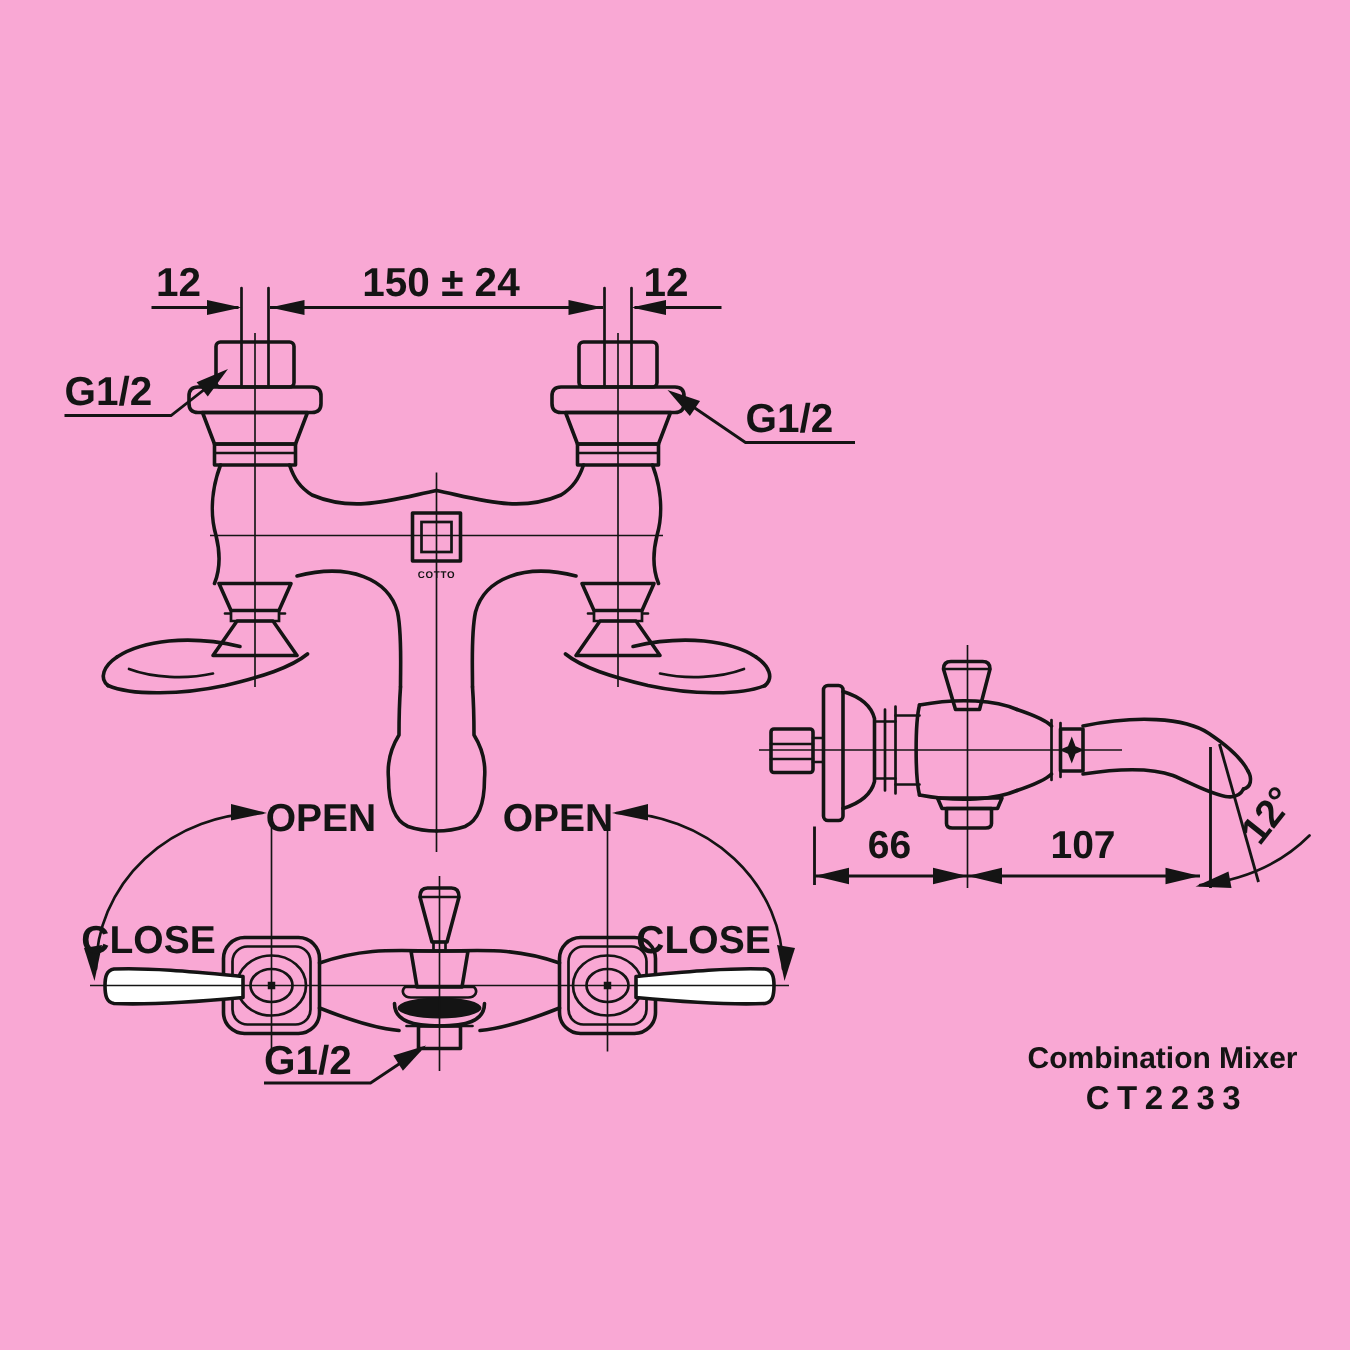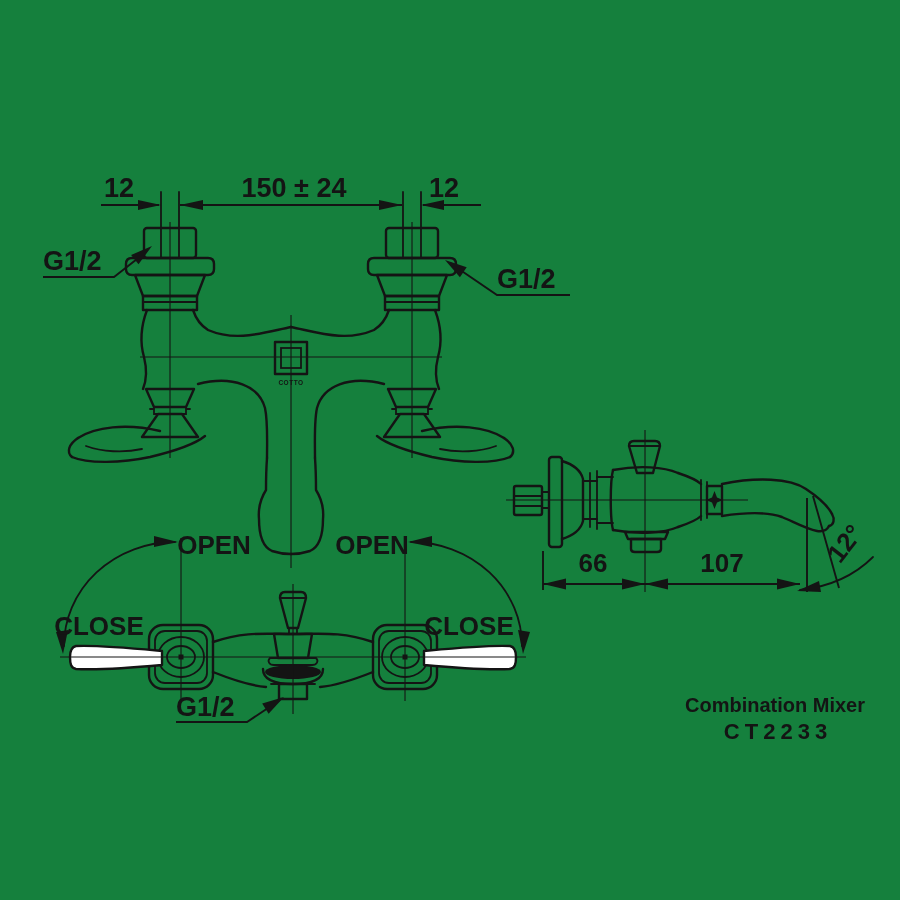--- a/index.html
+++ b/index.html
@@ -1,16 +1,16 @@
 <!DOCTYPE html>
 <html><head>
 <meta charset="utf-8">
 <style>
   html,body{margin:0;padding:0;background:#fff;}
-  .canvas{position:relative;width:900px;height:900px;background:#15803d;overflow:hidden;
+  .canvas{position:relative;width:900px;height:900px;background:#f9a8d4;overflow:hidden;
           font-family:"Liberation Sans", sans-serif;}
   svg{position:absolute;left:0;top:0;}
   .obj{stroke:#141414;fill:none;stroke-width:2.4;stroke-linecap:round;stroke-linejoin:round;}
   .obj2{stroke:#141414;fill:none;stroke-width:1.8;stroke-linecap:round;}
   .dim{stroke:#141414;fill:none;stroke-width:1.9;stroke-linecap:butt;}
   .cl{stroke:#141414;fill:none;stroke-width:1.1;}
   .arr{fill:#141414;stroke:none;}
   .blk{fill:#141414;stroke:none;}
   .lbl{fill:#141414;font-weight:bold;font-size:27px;}
   .lbl-s{fill:#141414;font-weight:bold;font-size:26px;}

